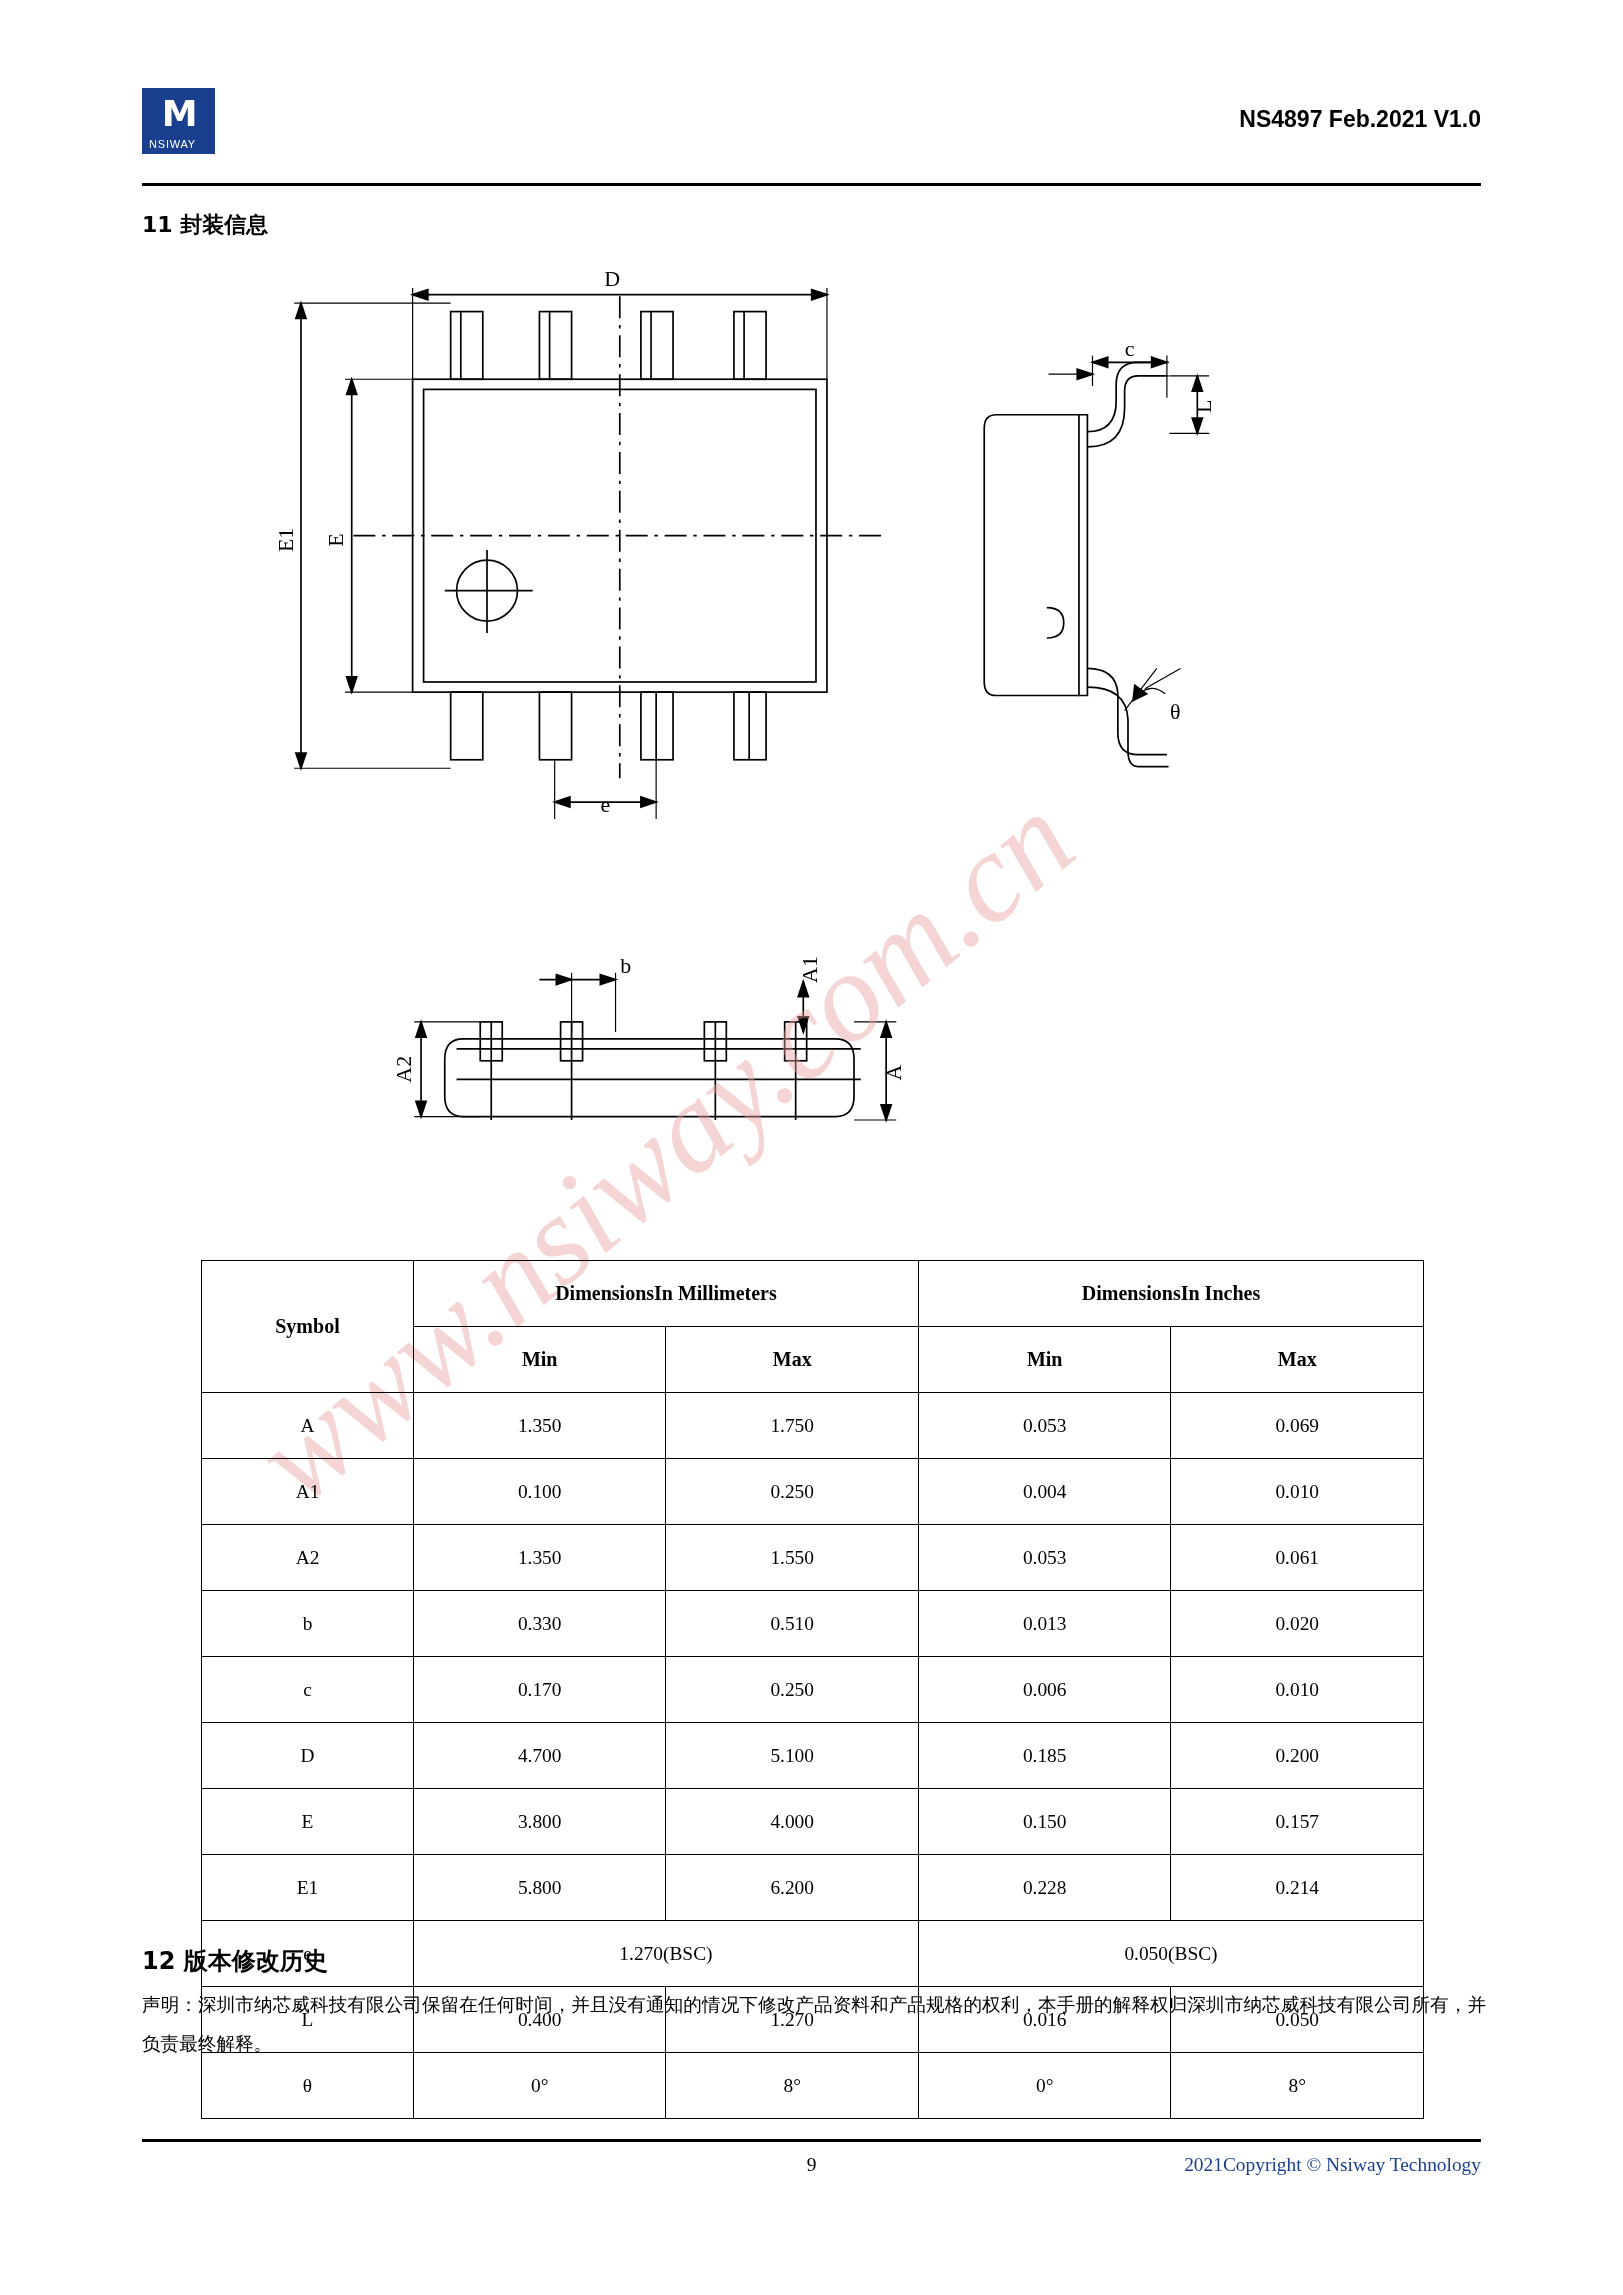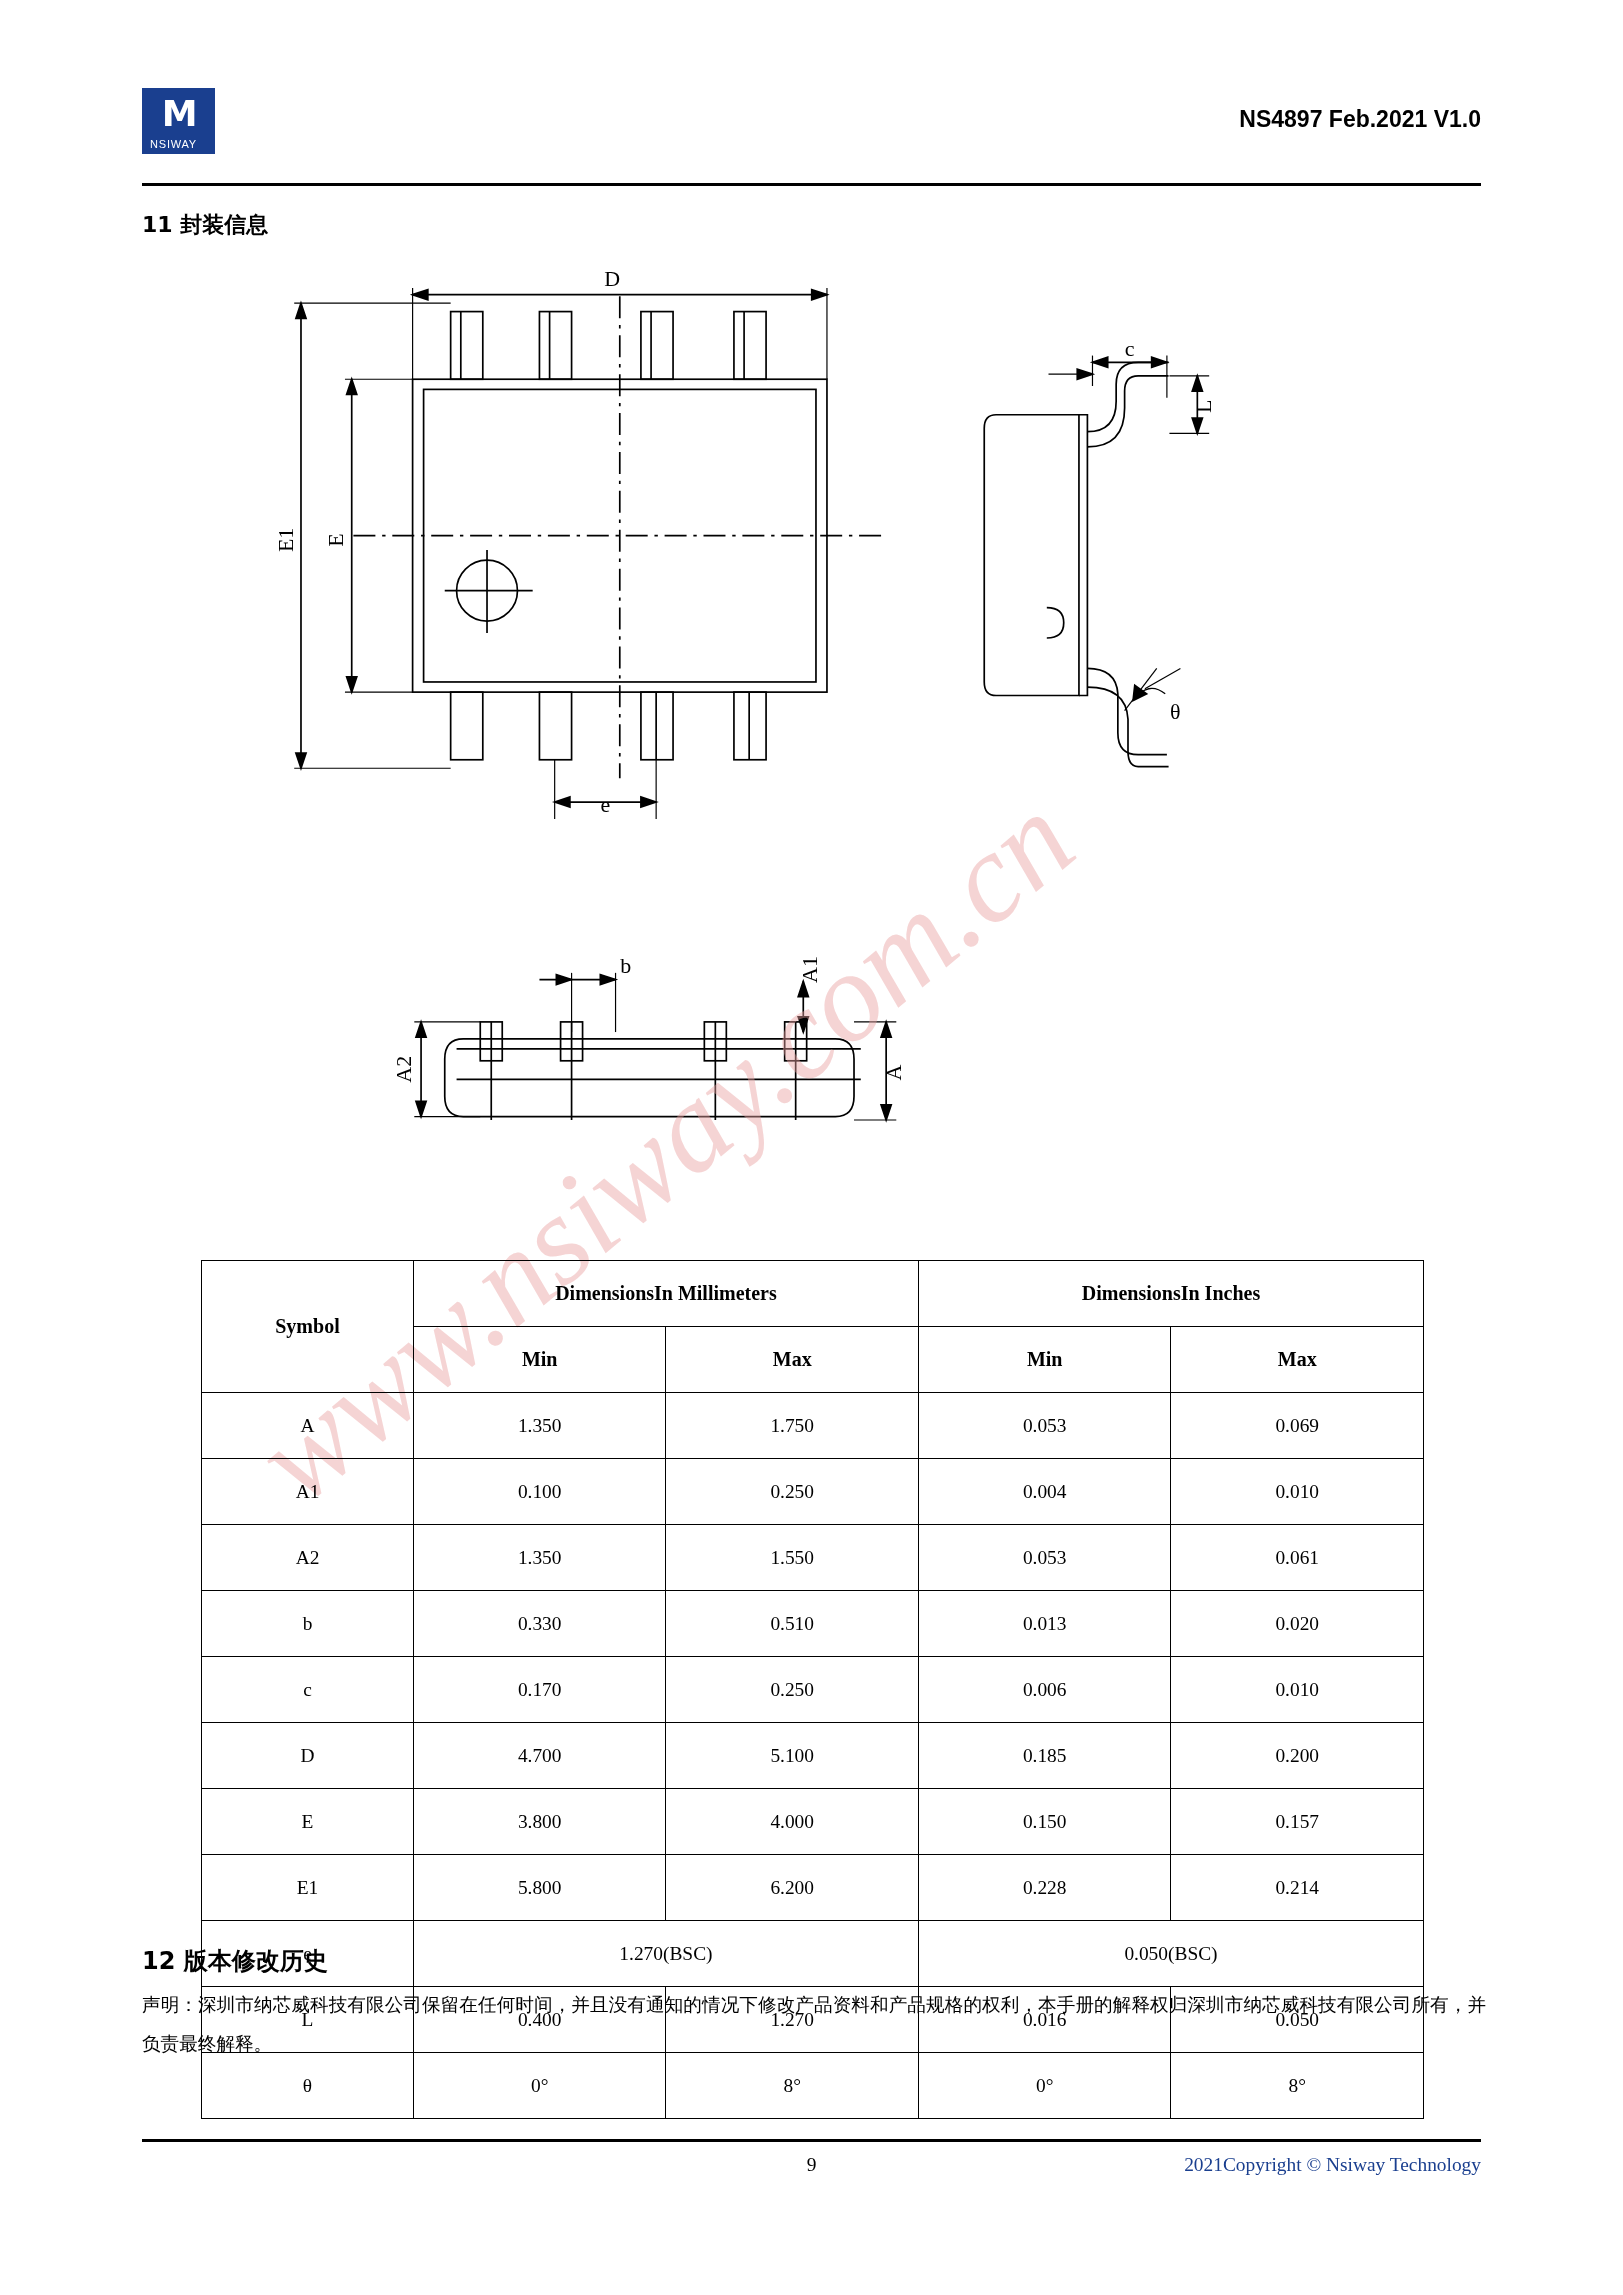--- a/index.html
+++ b/index.html
@@ -52,23 +52,23 @@
     font-family: "DejaVu Sans", sans-serif;
     font-size: 36px;
     font-weight: bold;
     text-align: center;
     line-height: 41px;
     letter-spacing: -2.5px;
   }
   .logo-mark .m-name {
     position: absolute;
     bottom: 3.4px;
-    left: 8px;
+    left: 0;
     width: 61px;
-    text-align: left;
+    text-align: center;
     color: #ffffff;
     font-family: "Liberation Sans", sans-serif;
     font-size: 11px;
     letter-spacing: 0.8px;
   }
   .logo-text-cn {
     font-family: "DejaVu Sans", sans-serif;
     font-size: 25px;
     font-weight: bold;
     color: #1a3f8f;

